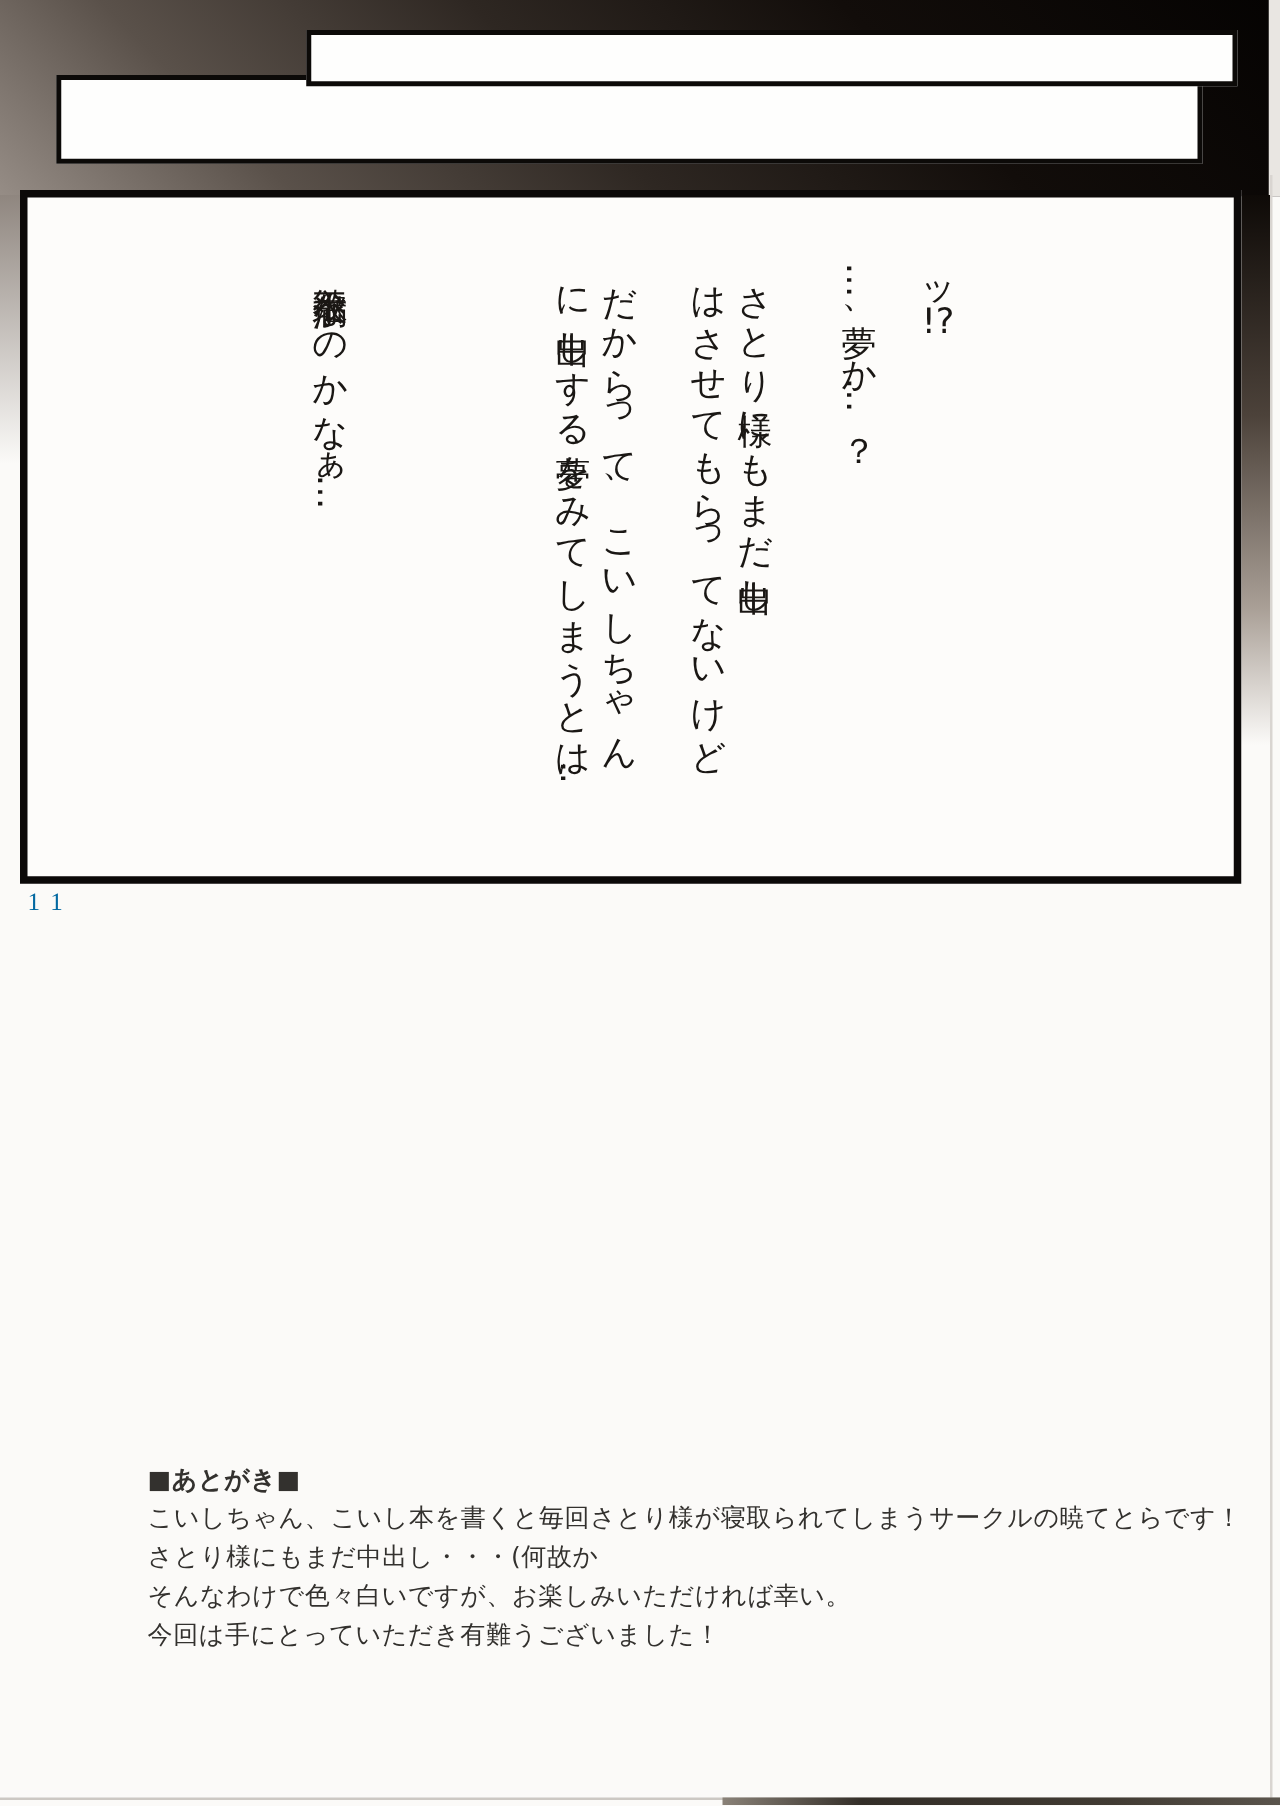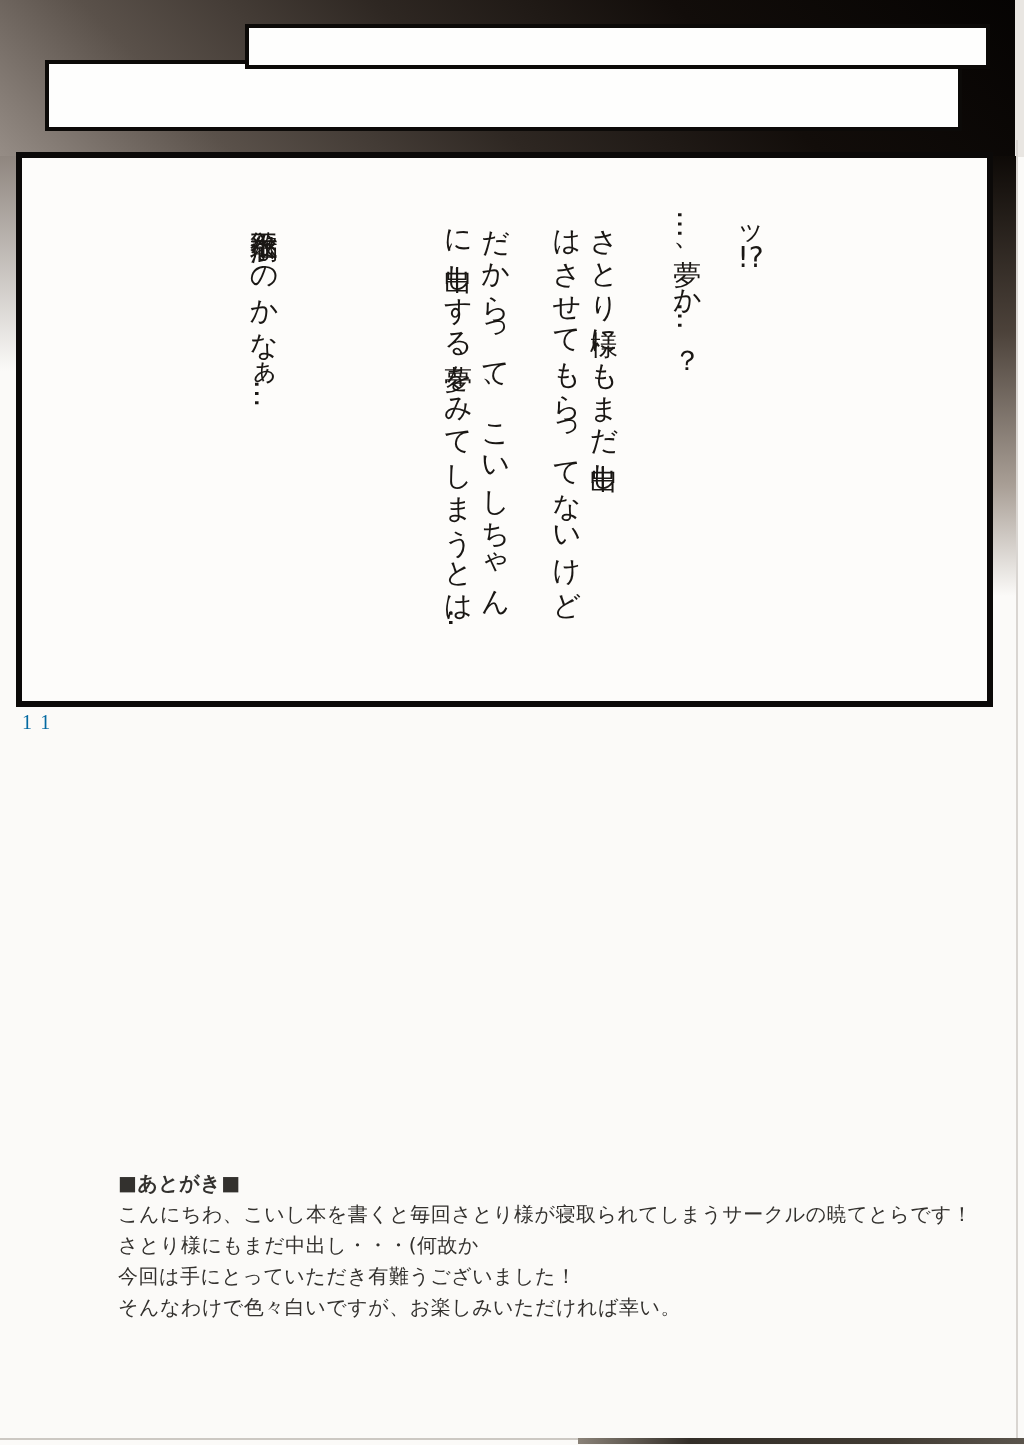--- a/index.html
+++ b/index.html
@@ -100,20 +100,20 @@
     <p class="col-5">だからって、こいしちゃん</p>
     <p class="col-6">に中出しする夢をみてしまうとは‥</p>
     <p class="col-7">欲求不満なのかなぁ…</p>
   </div>
 </div>
 
 <div class="page-number">11</div>
 
 <div class="afterword">
   <div class="afterword-heading">■あとがき■</div>
-  <div class="afterword-line">こんにちわ、こいし本を書くと毎回さとり様が寝取られてしまうサークルの暁てとらです！</div>
+  <div class="afterword-line">こいしちゃん、こいし本を書くと毎回さとり様が寝取られてしまうサークルの暁てとらです！</div>
   <div class="afterword-line">さとり様にもまだ中出し・・・(何故か</div>
+  <div class="afterword-line">そんなわけで色々白いですが、お楽しみいただければ幸い。</div>
   <div class="afterword-line">今回は手にとっていただき有難うございました！</div>
-  <div class="afterword-line">そんなわけで色々白いですが、お楽しみいただければ幸い。</div>
 </div>
 
 <div class="bottom-line"></div>
 <div class="bottom-dark"></div>
 
 </body></html>

